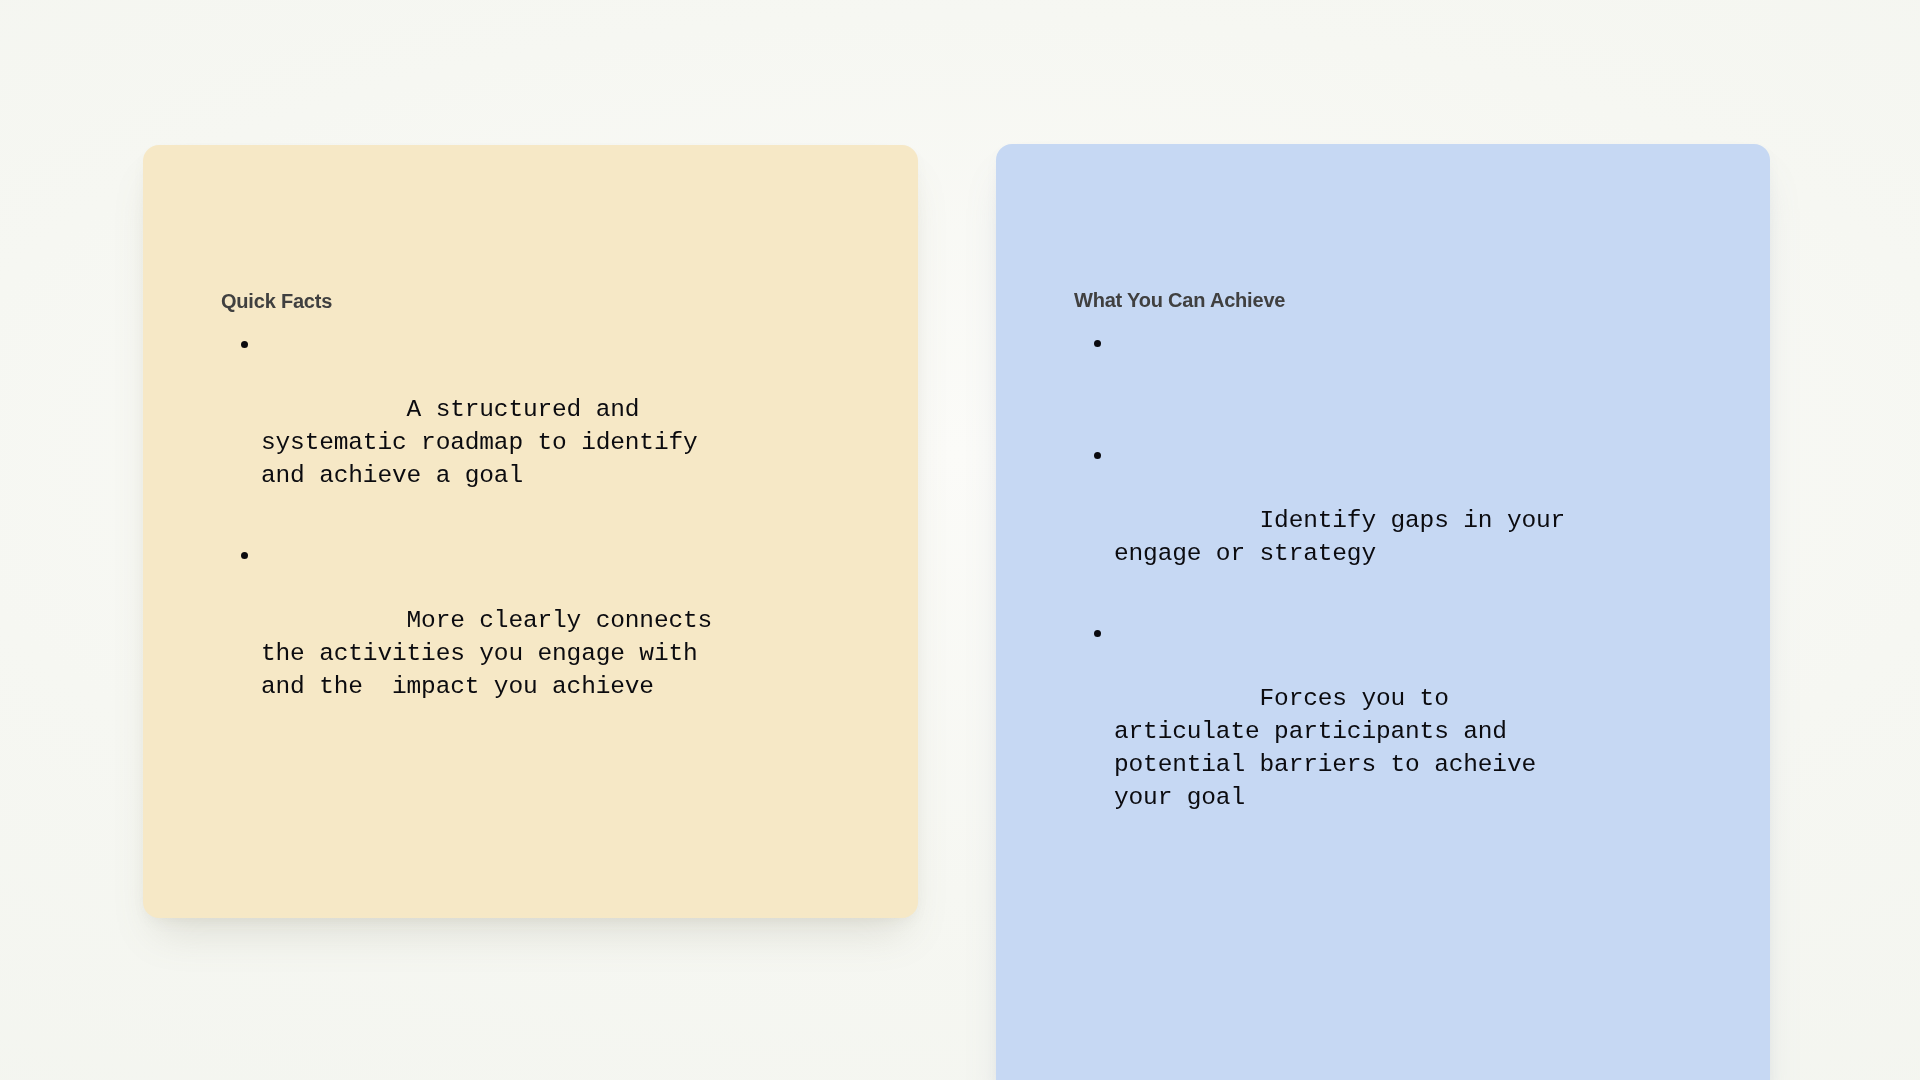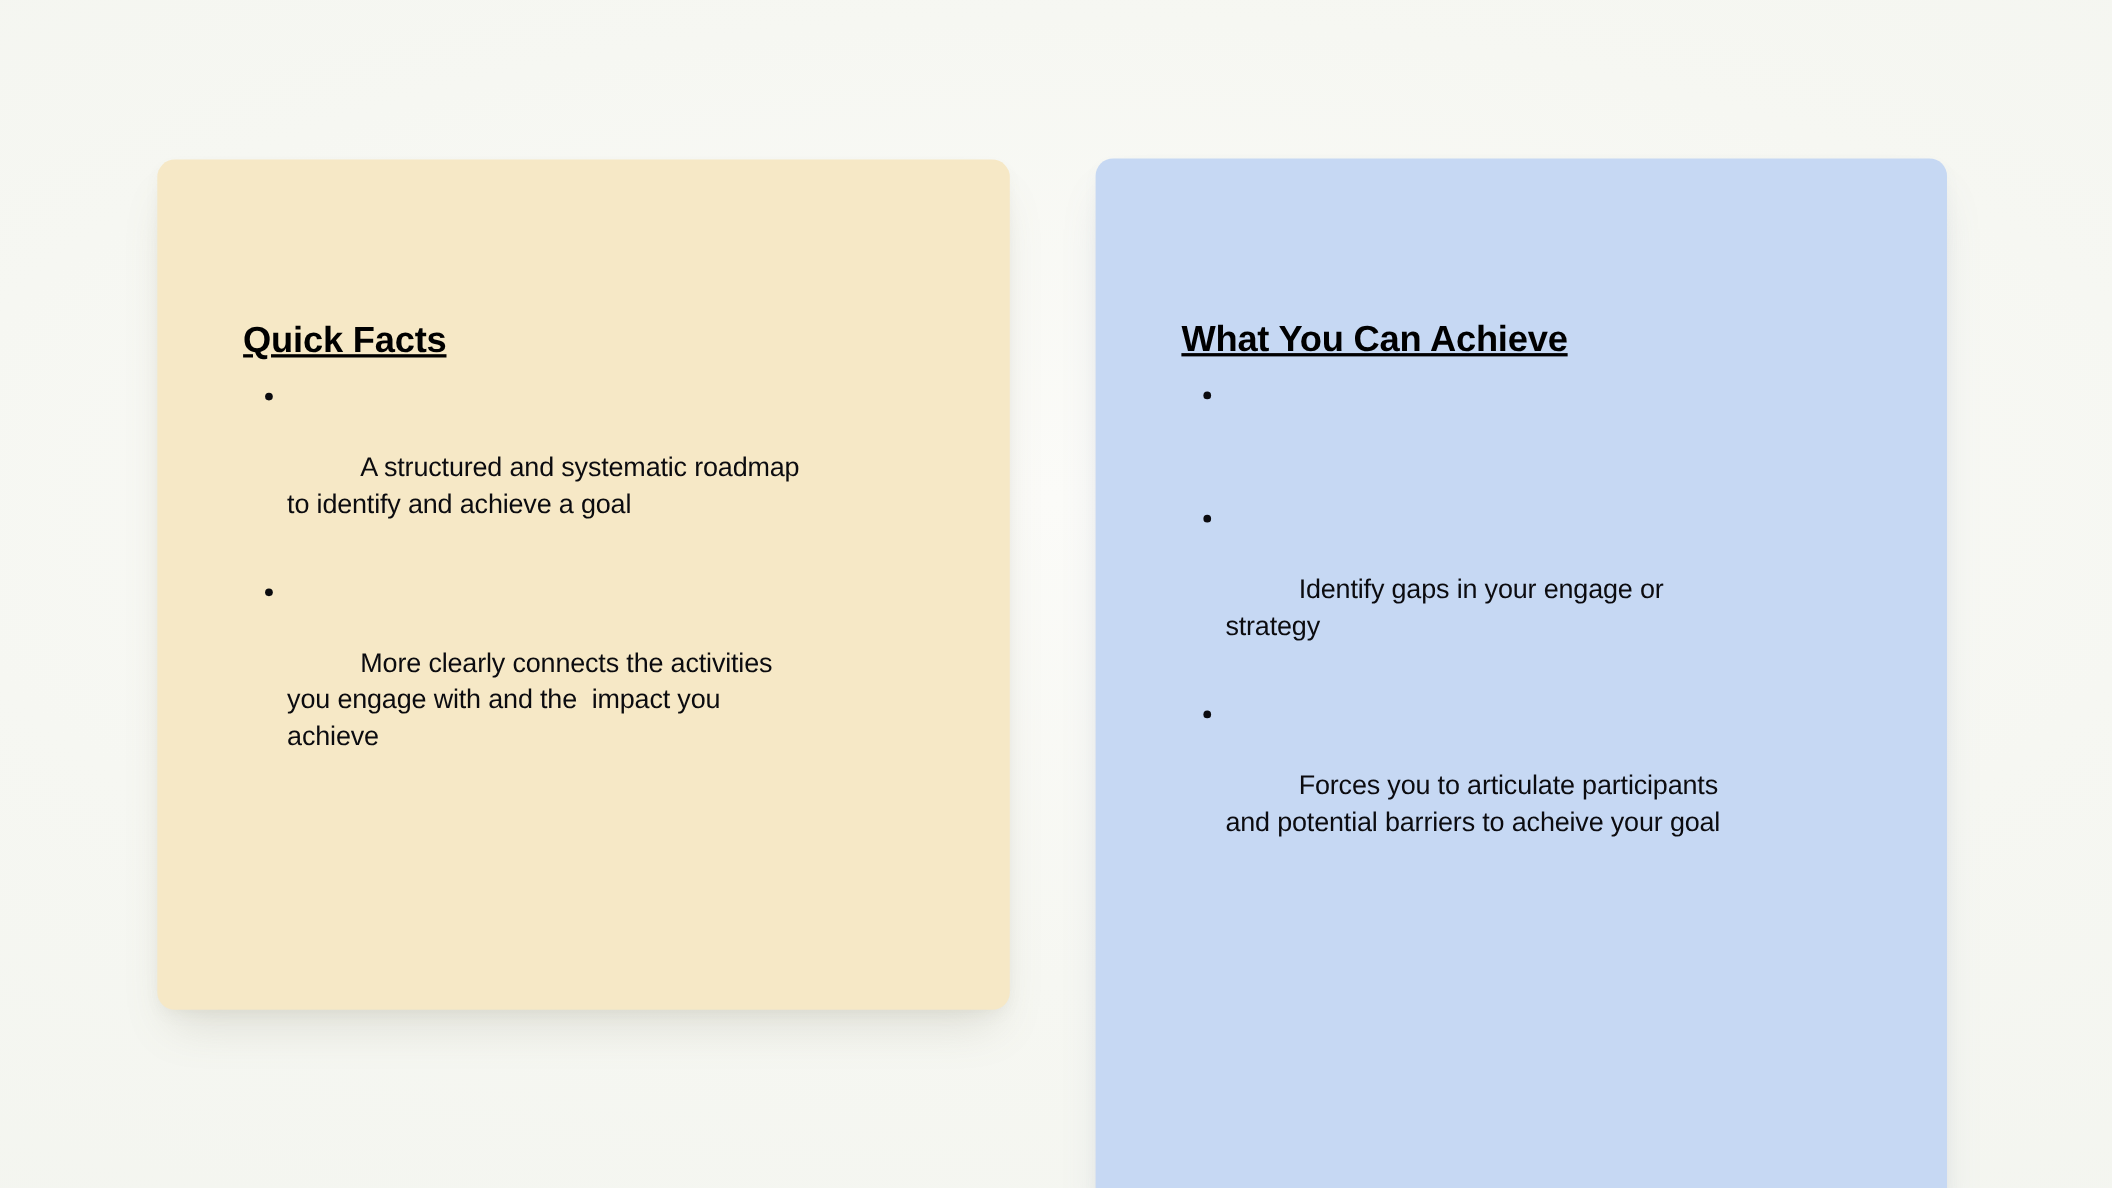--- a/index.html
+++ b/index.html
@@ -53,32 +53,32 @@
 
   .card-body {
     position: absolute;
     left: 78px;
     top: 144px;
     width: 520px;
   }
 
   .card-title {
     margin: 0 0 14px 0;
-    font-size: 33px;
+    font-size: 20px;
     font-weight: bold;
     line-height: 1.2;
     letter-spacing: -0.2px;
-    color: #000000;
-    text-decoration: underline;
+    color: #404040;
   }
 
   .bullet-list {
     margin: 0;
     padding: 0;
     list-style: none;
+    font-family: Liberation Mono, monospace;
   }
 
   .bullet-item {
     position: relative;
     padding-left: 40px;
     margin-bottom: 13px;
     font-size: 24.5px;
     line-height: 33px;
     letter-spacing: -0.15px;
     color: #0B0B0F;

